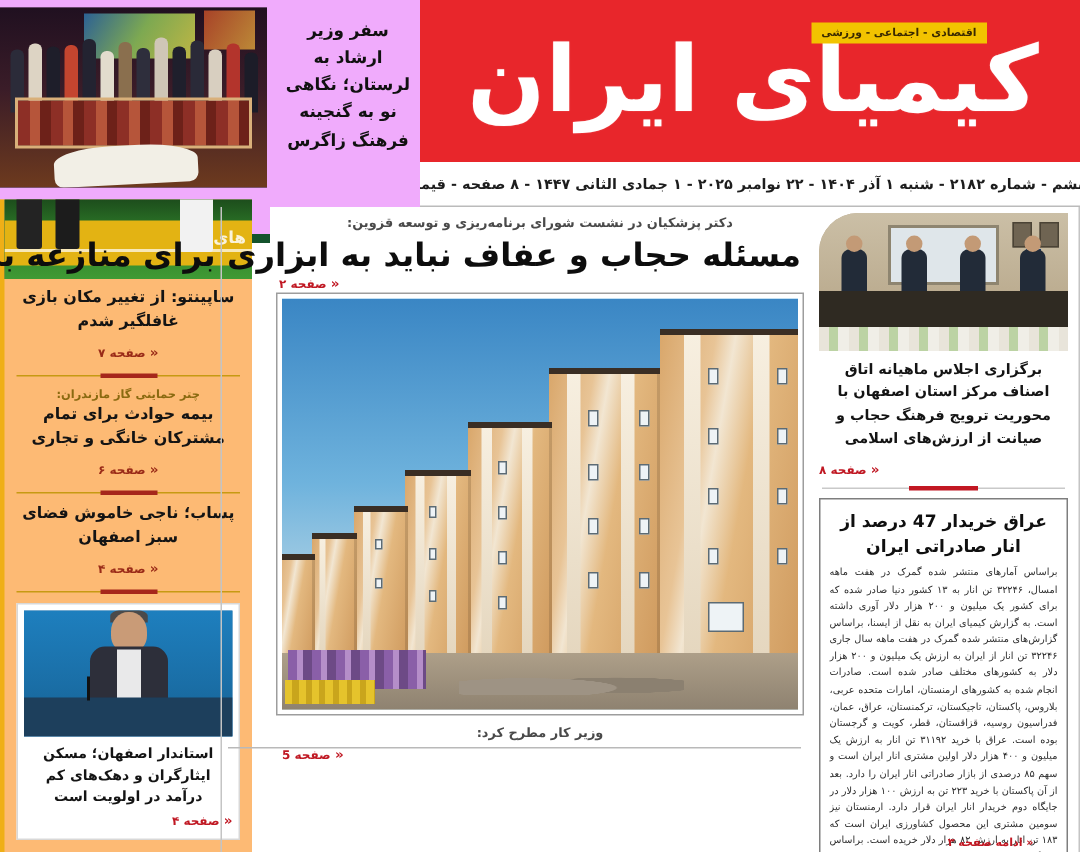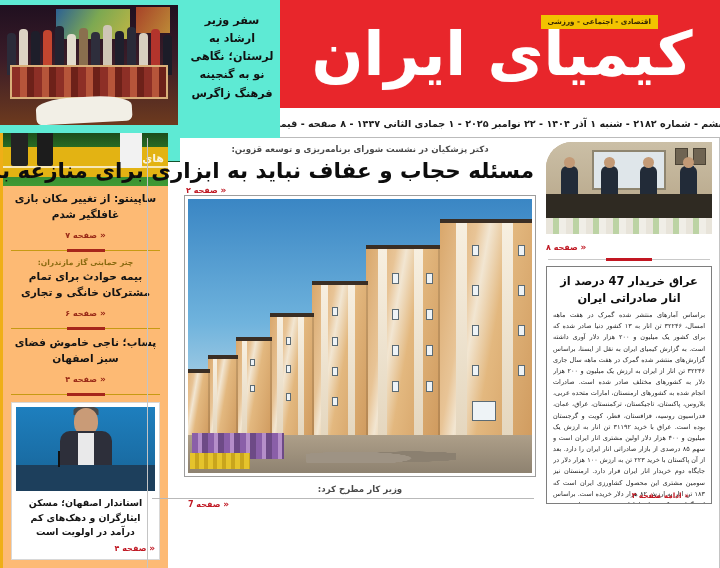--- a/index.html
+++ b/index.html
@@ -95,24 +95,24 @@
     letter-spacing: -.1px;
     border-bottom: 1px solid #bbb;
   }
 
   
   .topleft {
     position: absolute;
     top: 0; left: 0;
     width: 280px;
     height: 162px;
-    background: #5eead4;
+    background: #f0abfc;
     display: flex;
     flex-direction: row-reverse;
-    border-bottom: 1px solid #14532d;
+    border-bottom: 6px solid #14532d;
   }
   .topleft-photo {
     width: 178px;
     height: 120px;
     margin: 5px 4px 0 0;
     position: relative;
     overflow: hidden;
     background: #120a12;
   }
   .topleft-cap {
@@ -628,21 +628,21 @@
         <div class="hs-rubble"></div>
         <div class="hs-mat"></div>
         <div class="hs-mat2"></div>
       </div>
     </div>
 
     <div class="ctr-bottom">
       <div class="ctr-kicker">وزیر کار مطرح کرد:</div>
       <div class="pageref">
         <span class="chev">«</span>
-        <span>صفحه 7</span>
+        <span>صفحه 5</span>
       </div>
     </div>
   </div>
 
   <div class="ctr-sep"></div>
 
   <div class="rightcol">
 
     <div class="rc-photo">
       <div class="cf-wall"></div>
@@ -653,20 +653,21 @@
       <div class="cf-men">
         <i></i>
           <i></i>
           <i></i>
           <i></i>
       </div>
       <div class="cf-table"></div>
       <div class="cf-flowers"></div>
     </div>
 
+    <div class="rc-cap">برگزاری اجلاس ماهیانه اتاق اصناف مرکز استان اصفهان با محوریت ترویج فرهنگ حجاب و صیانت از ارزش‌های اسلامی</div>
     <div class="rc-cap-ref">
       <span class="pageref">
         <span class="chev">«</span>
         <span>صفحه ۸</span>
       </span>
     </div>
 
     <div class="rc-div"></div>
 
     <div class="rc-box">

